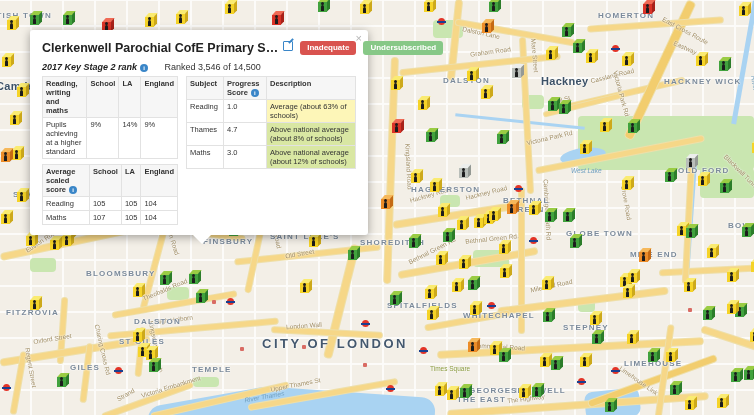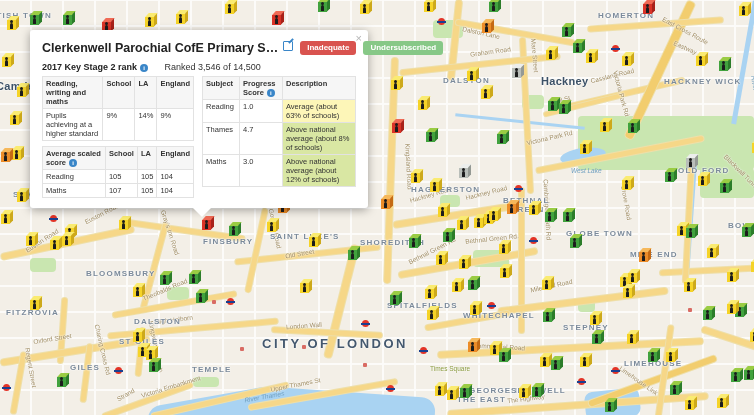--- a/index.html
+++ b/index.html
@@ -43,25 +43,25 @@
   .pop-title{font-size:12.5px;font-weight:bold;display:inline;}
   .ext{display:inline-block;position:relative;width:8px;height:8px;border:1.5px solid #3a86c8;border-radius:1px;margin-left:5px;vertical-align:1px;cursor:pointer;}
   .ext::after{content:"";position:absolute;right:-2px;top:-2px;width:6px;height:2px;background:#3a86c8;transform:rotate(-45deg);}
   .badge{display:inline-block;padding:2.5px 7px;border-radius:3px;font-size:8px;font-weight:bold;margin-left:7px;vertical-align:2px;}
   .tabs{display:flex;gap:2px;padding:5px 10px 0 10px;border-bottom:1px solid #ddd;}
   .tab{padding:2px 7px 1px 7px;font-size:9px;color:#333;text-align:center;position:relative;top:1px;cursor:pointer;}
   .tab .sub{display:block;font-size:6px;color:#999;line-height:6px;}
   .tab .sub.new{color:#2b7fd4;font-weight:bold;}
   .tab.active{border:1px solid #ddd;border-bottom:1px solid #fff;background:#fff;border-radius:3px 3px 0 0;}
   .rankrow{padding:6px 12px 4px 12px;font-size:9px;}
-  .rank-label{font-weight:bold;}
+  .rank-label{font-weight:bold;font-style:italic;}
   .rank-value{margin-left:14px;color:#333;}
   .inf{display:inline-block;width:8px;height:8px;border-radius:50%;background:#3a86c8;color:#fff;font-size:6px;line-height:8px;text-align:center;font-weight:bold;margin-left:3px;vertical-align:0;}
   .cols{display:flex;gap:8px;padding:0 12px 10px 12px;align-items:flex-start;}
-  .col-left{width:152px;flex:none;}
+  .col-left{width:136px;flex:none;}
   .col-right{flex:1;}
   table{border-collapse:collapse;width:100%;font-size:7.5px;color:#333;}
   th,td{border:1px solid #e2e2e2;padding:2px 3px;text-align:left;vertical-align:top;font-weight:normal;}
   th{background:#f6f6f6;font-weight:bold;}
   .tbl2{margin-top:5px;}
   .tone-yellow{background:#fdf6b8;}
   .tone-green{background:#d9e7a3;}
 </style>
 </head>
 <body>

